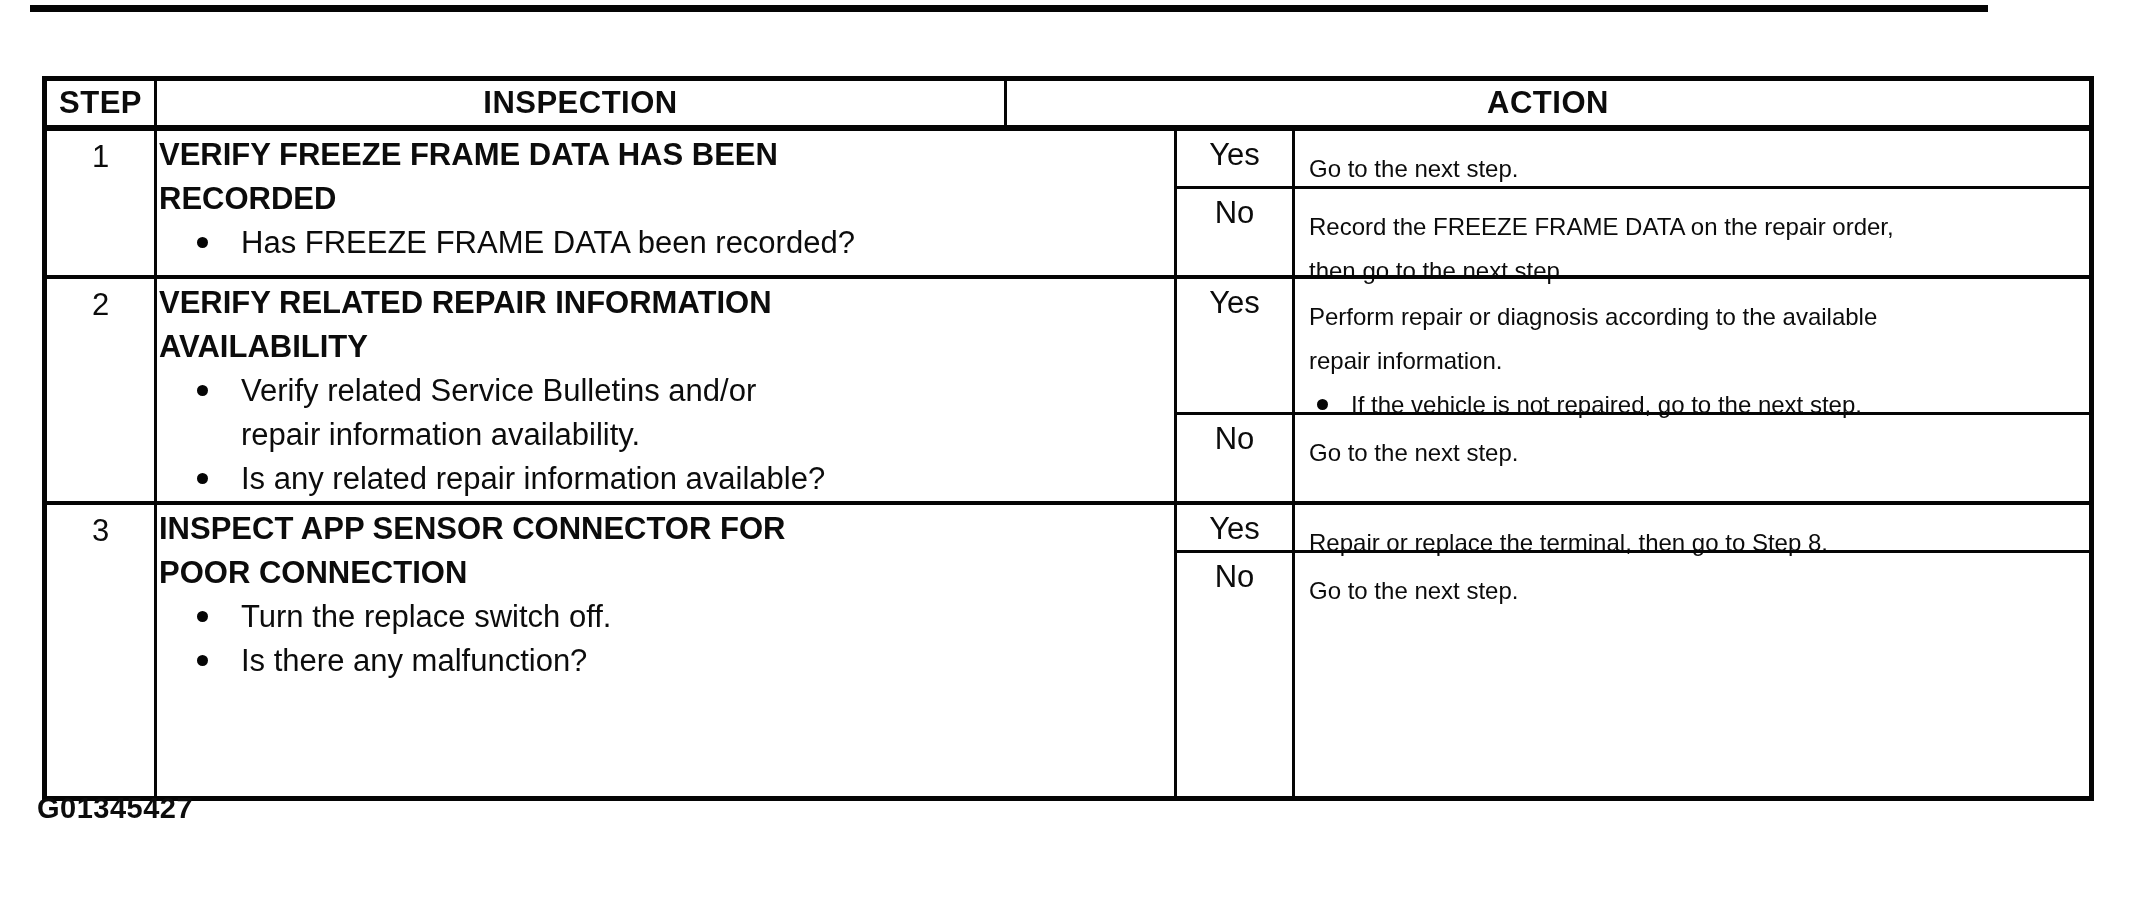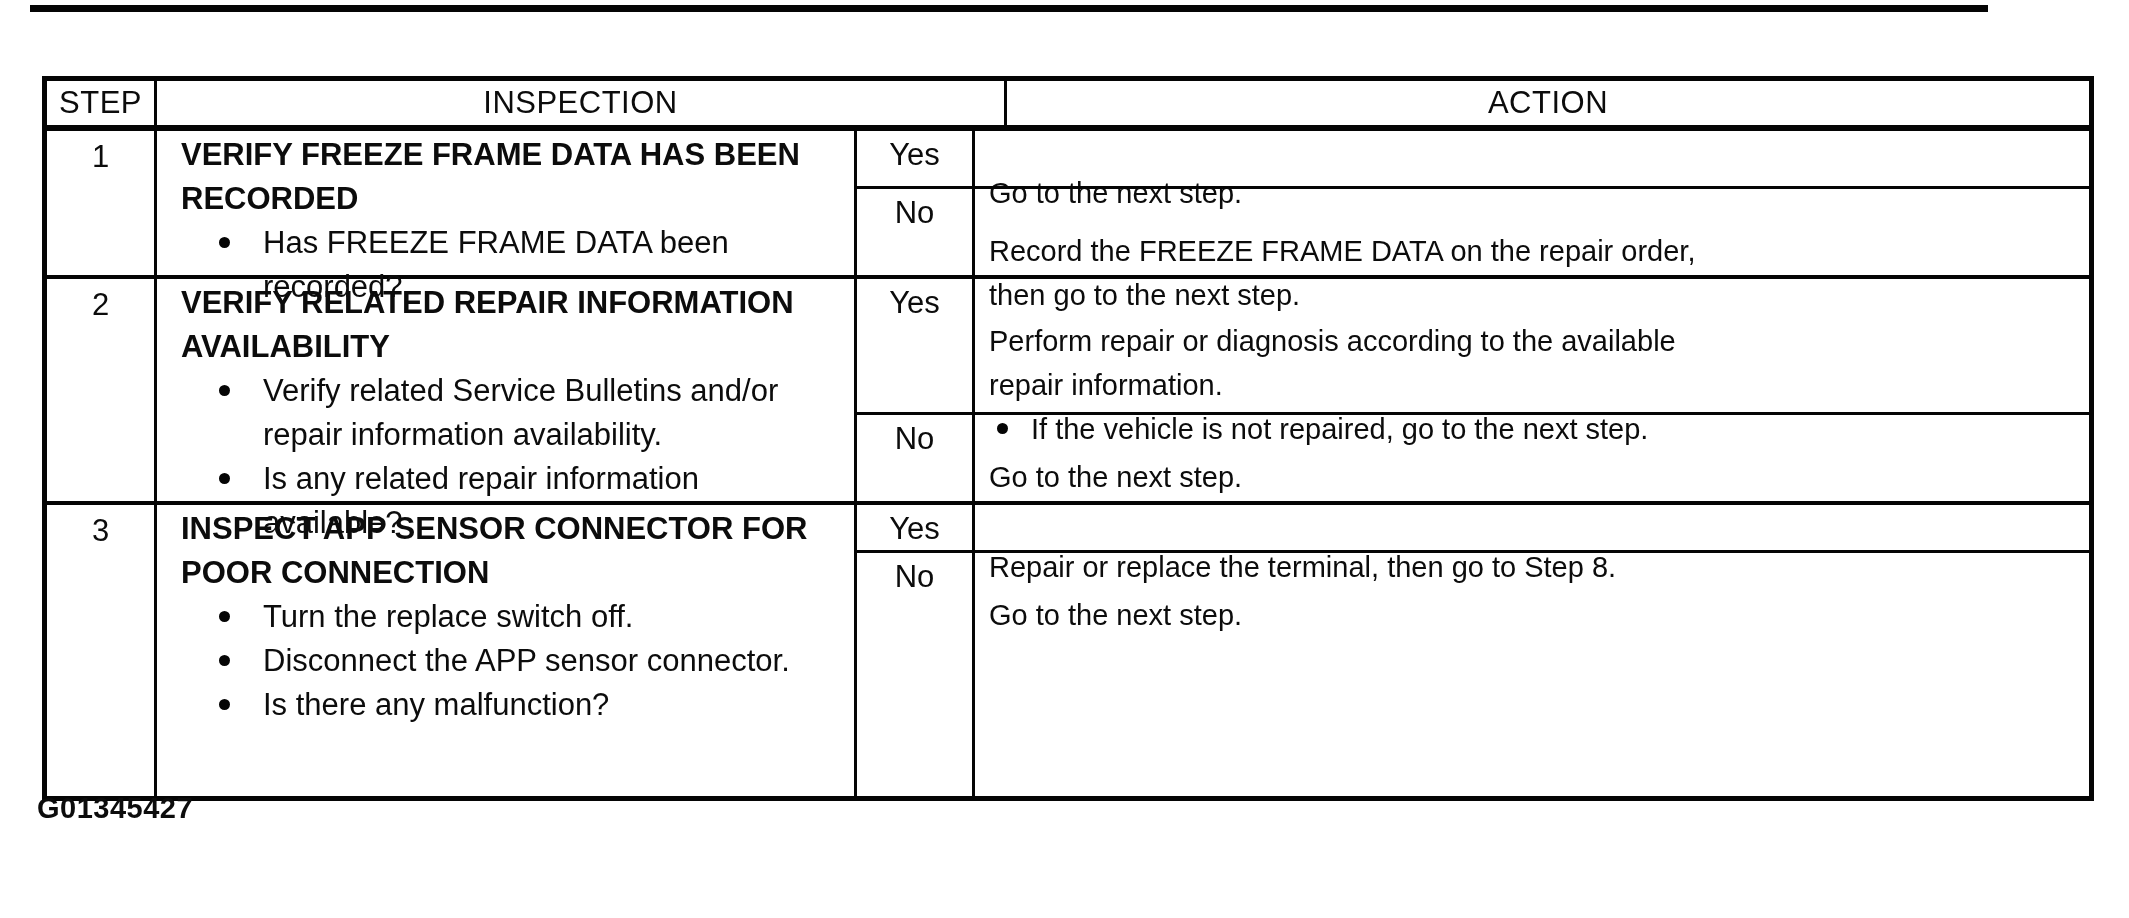--- a/index.html
+++ b/index.html
@@ -23,43 +23,43 @@
     display:flex; flex-direction:column;
     background:#ffffff;
   }
   .thead {
     display:flex; flex:0 0 auto;
     height:44px; border-bottom:6px solid #050505;
     box-sizing:content-box;
   }
   .hcell {
     display:flex; align-items:center; justify-content:center;
-    font-weight:400; font-size:31px; letter-spacing:0.5px;
+    font-weight:700; font-size:31px; letter-spacing:0.5px;
     box-sizing:border-box;
   }
   .step-col { width:110px; flex:0 0 auto; border-right:3px solid #050505; box-sizing:border-box; }
   .insp-hcol { width:850px; flex:0 0 auto; border-right:3px solid #050505; box-sizing:border-box; }
   .action-col { flex:1 1 auto; }
 
   .trow { display:flex; flex:0 0 auto; }
   .trow + .trow { border-top:4px solid #050505; }
   .r0 { height:144px; }
   .r1 { height:222px; }
   .r2 { flex:1 1 auto; }
 
   .stepcell {
     width:110px; flex:0 0 auto;
     border-right:3px solid #050505; box-sizing:border-box;
     text-align:center; font-size:31px; line-height:44px;
     padding-top:4px;
   }
   .inspcell {
-    width:700px; flex:0 0 auto;
+    width:1020px; flex:0 0 auto;
     border-right:3px solid #050505; box-sizing:border-box;
-    padding:2px 10px 0 24px;
+    padding:2px 10px 0 2px;
     font-size:31px; line-height:44px;
   }
   .insp-title { font-weight:700; white-space:pre-line; }
   ul.bullets { margin:0; padding:0; list-style:none; }
   ul.bullets li {
     position:relative; padding-left:82px; white-space:pre-line;
   }
   ul.bullets li::before {
     content:""; position:absolute; left:38px; top:16px;
     width:11px; height:11px; border-radius:50%; background:#050505;
@@ -72,21 +72,21 @@
   .r2 .b-yes { height:45px; }
   .yncell {
     width:118px; flex:0 0 auto;
     border-right:3px solid #050505; box-sizing:border-box;
     text-align:center; font-size:31px; line-height:44px;
     padding-top:2px;
   }
   .actioncell {
     flex:1 1 auto;
     padding:16px 10px 0 14px;
-    font-size:29px; line-height:44px;margin-top:24px;
+    font-size:24px; line-height:44px;
   }
   .action-text { white-space:pre-line; }
   .actioncell ul.bullets li { padding-left:42px; }
   .actioncell ul.bullets li::before { left:8px; }
 
   .caption {
     position:absolute; left:37px; top:788px;
     font-size:29px; font-weight:600; letter-spacing:0.5px;
     line-height:40px;
   }
@@ -161,21 +161,20 @@
     </div>
   </div>
 
   <div class="trow r2">
     <div class="stepcell">3</div>
     <div class="inspcell">
       <div class="insp-title">INSPECT APP SENSOR CONNECTOR FOR
 POOR CONNECTION</div>
       <ul class="bullets">
         <li>Turn the replace switch off.</li>
-        <li>Disconnect the APP sensor connector.</li>
         <li>Is there any malfunction?</li>
       </ul>
     </div>
     <div class="branches">
       <div class="branch b-yes">
         <div class="yncell">Yes</div>
         <div class="actioncell">
           <div class="action-text">Repair or replace the terminal, then go to Step 8.</div>
         </div>
       </div>

